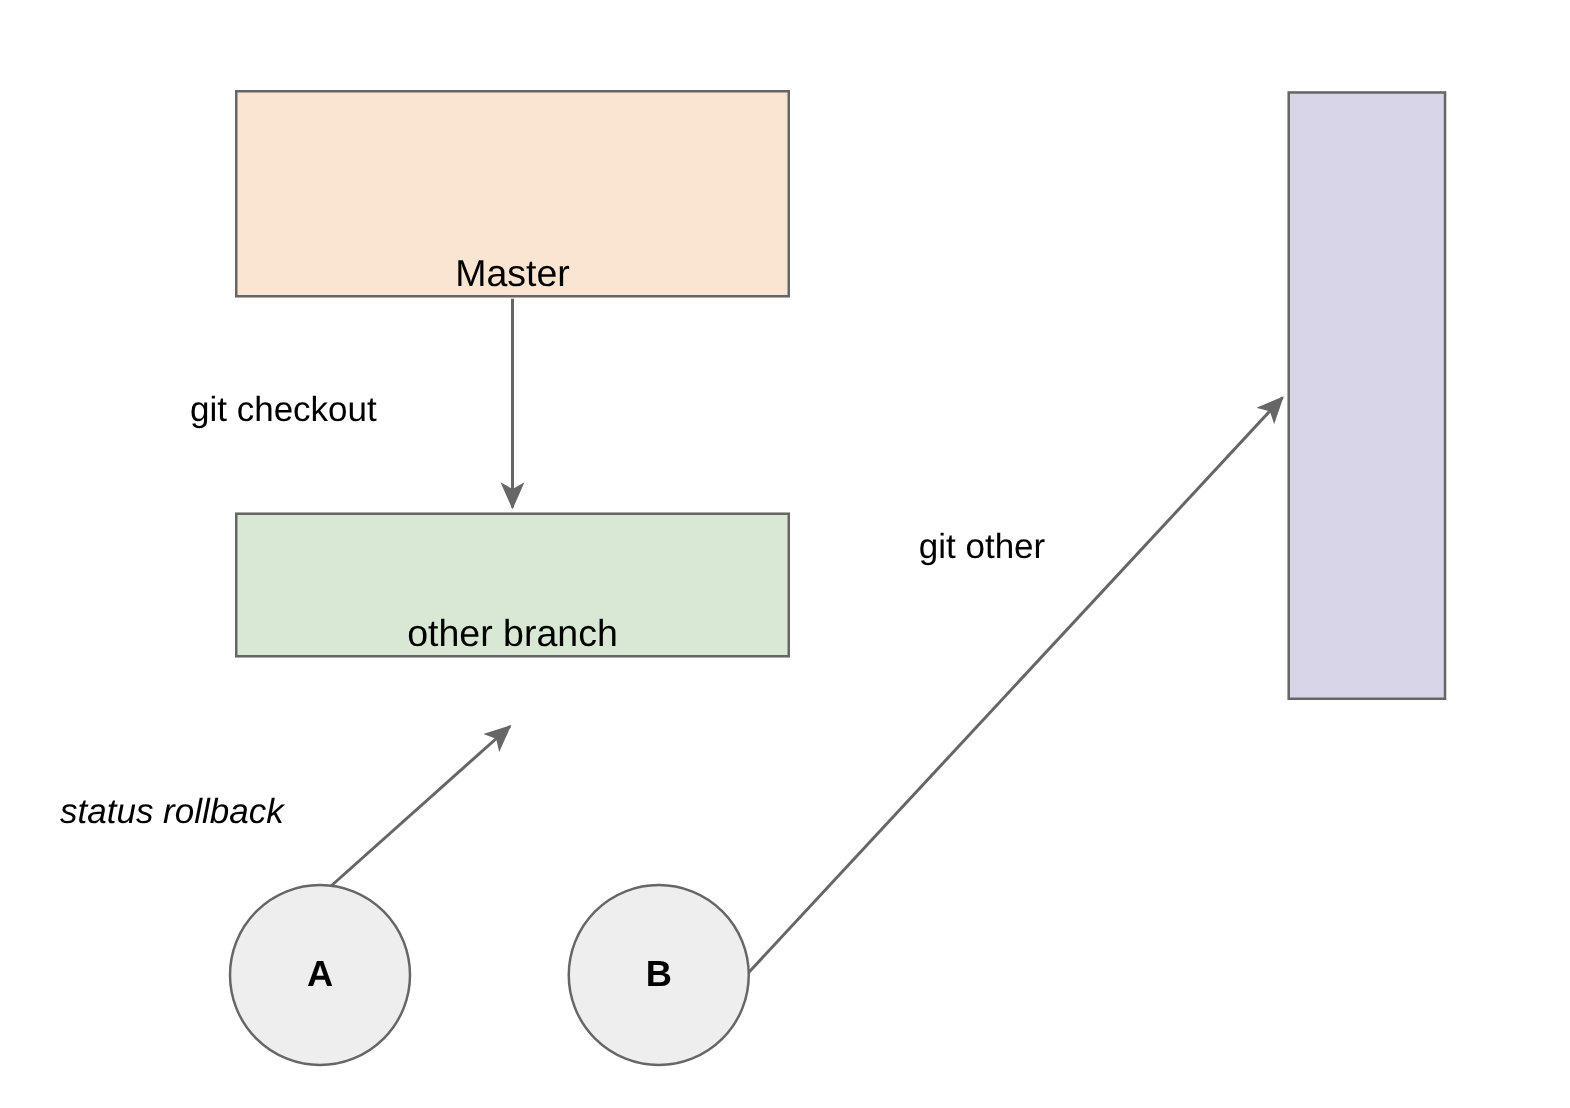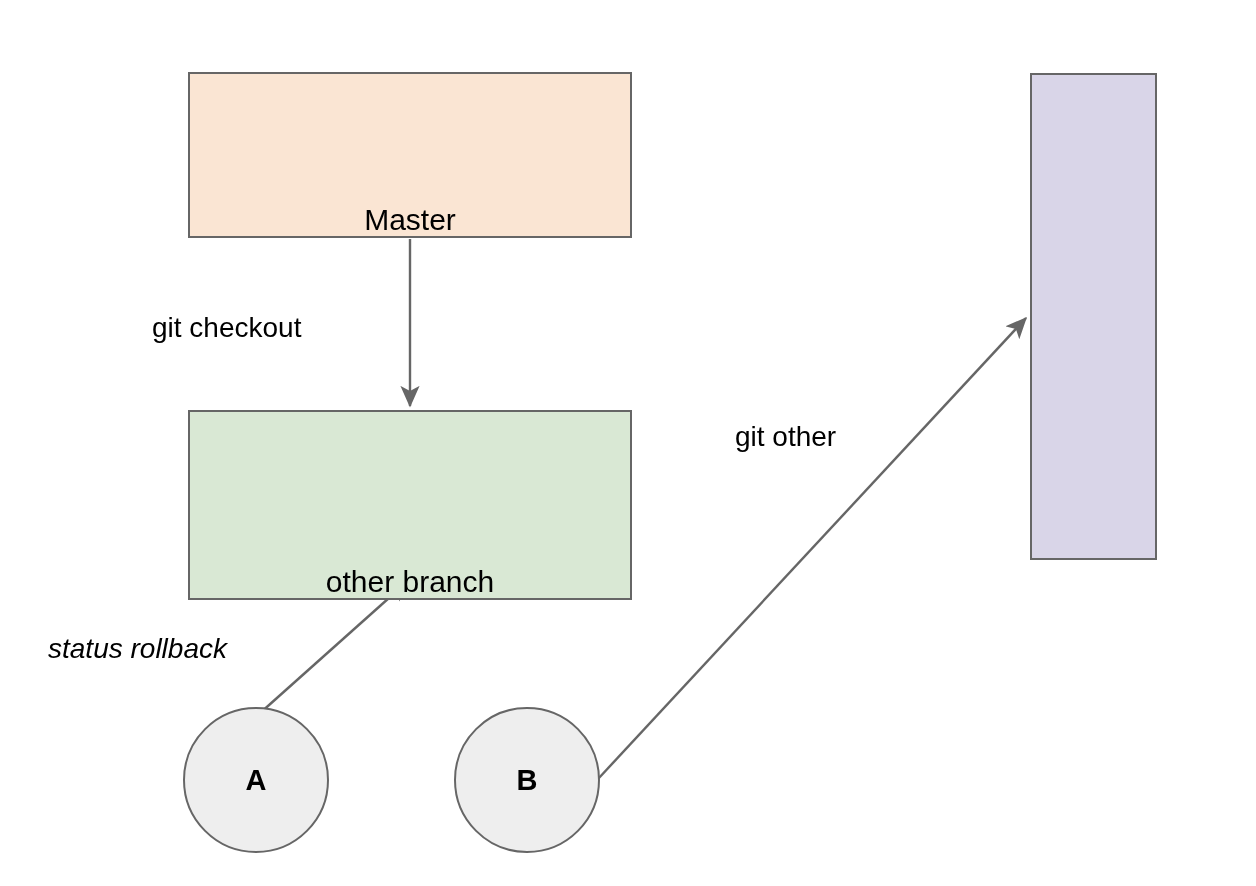--- a/index.html
+++ b/index.html
@@ -36,21 +36,21 @@
     left: 188px;
     top: 72px;
     width: 444px;
     height: 166px;
     background: #fae5d3;
   }
   #other-branch-box {
     left: 188px;
     top: 410px;
     width: 444px;
-    height: 190px;
+    height: 116px;
     background: #d9e8d4;
   }
   #stash-stack-box {
     left: 1030px;
     top: 73px;
     width: 127px;
     height: 487px;
     background: #d9d5e8;
   }
   .commit-circle {

